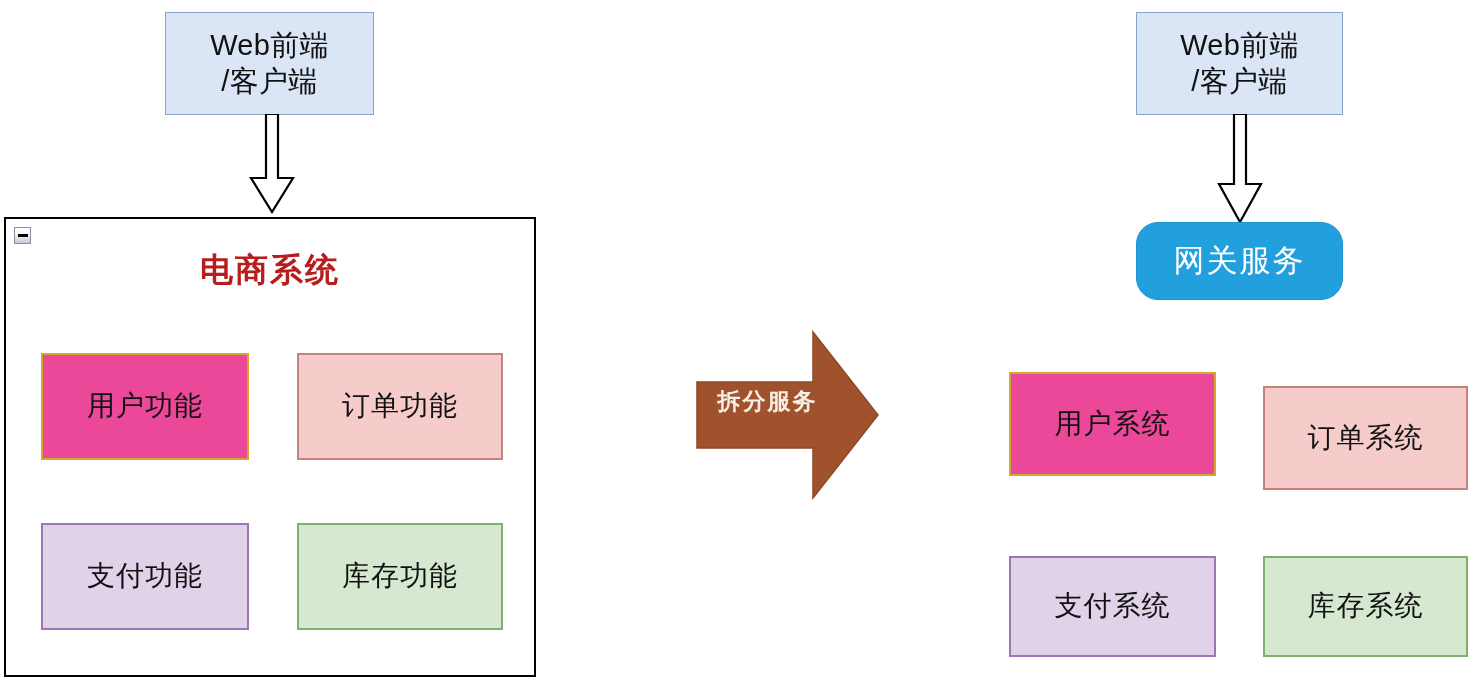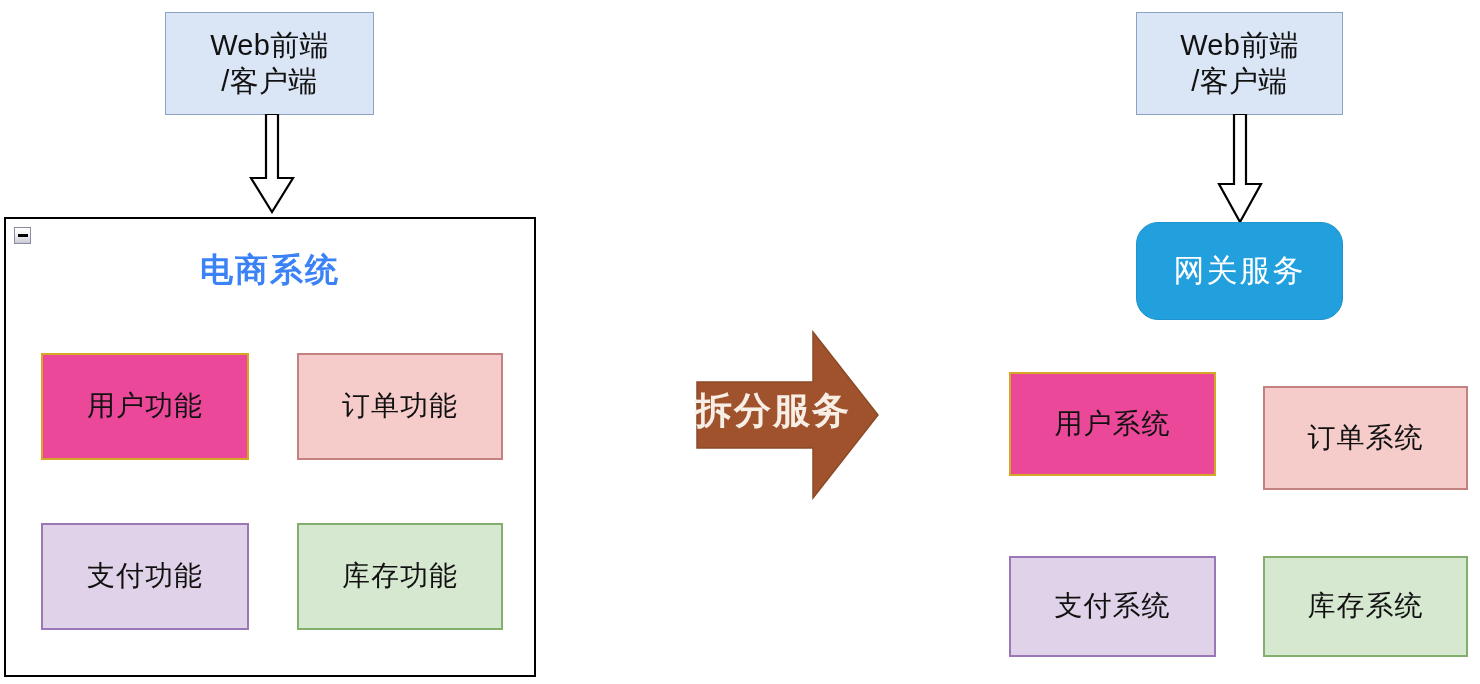--- a/index.html
+++ b/index.html
@@ -50,21 +50,21 @@
     background: #ffffff;
     border: 2.4px solid #000000;
   }
   .monolith-title {
     position: absolute;
     left: 0;
     right: 0;
     text-align: center;
     font-size: 33px;
     font-weight: 700;
-    color: #3b82f6;
+    color: #b91c1c;
     letter-spacing: 2px;
   }
 
   
   .collapse-toggle {
     position: absolute;
     box-sizing: border-box;
     width: 17px;
     height: 17px;
     background: linear-gradient(#ffffff 0%, #f2f2f4 45%, #c9c9d6 100%);
@@ -102,21 +102,21 @@
   }
 
   
   .down-arrow { position: absolute; }
 
   
   .split-arrow { position: absolute; }
   .split-arrow-label {
     position: absolute;
     color: #F7EFE6;
-    font-size: 37px;
+    font-size: 23px;
     font-weight: 700;
     letter-spacing: 2px;
     white-space: nowrap;
     text-align: center;
   }
 </style>
 </head>
 <body>
 
 <div class="canvas">
@@ -162,21 +162,21 @@
 
   <div class="node client-box" style="left:1136px; top:12px; width:207px; height:103px;">
     <span>Web前端
 /客户端</span>
   </div>
 
   <svg class="down-arrow" style="left:1216px; top:114px;" width="48" height="110" viewBox="0 0 48 110">
     <polygon points="18,0 30,0 30,70 45,70 24,108 3,70 18,70" fill="#ffffff" stroke="#000000" stroke-width="2.2"></polygon>
   </svg>
 
-  <div class="node gateway" style="left:1136px; top:222px; width:207px; height:98px;">
+  <div class="node gateway" style="left:1136px; top:222px; width:207px; height:78px;">
     <span>网关服务</span>
   </div>
 
   <div class="node mod mod-orange" style="left:1009px; top:372px; width:207px; height:104px;">
     <span>用户系统</span>
   </div>
 
   <div class="node mod mod-pink" style="left:1263px; top:386px; width:205px; height:104px;">
     <span>订单系统</span>
   </div>

